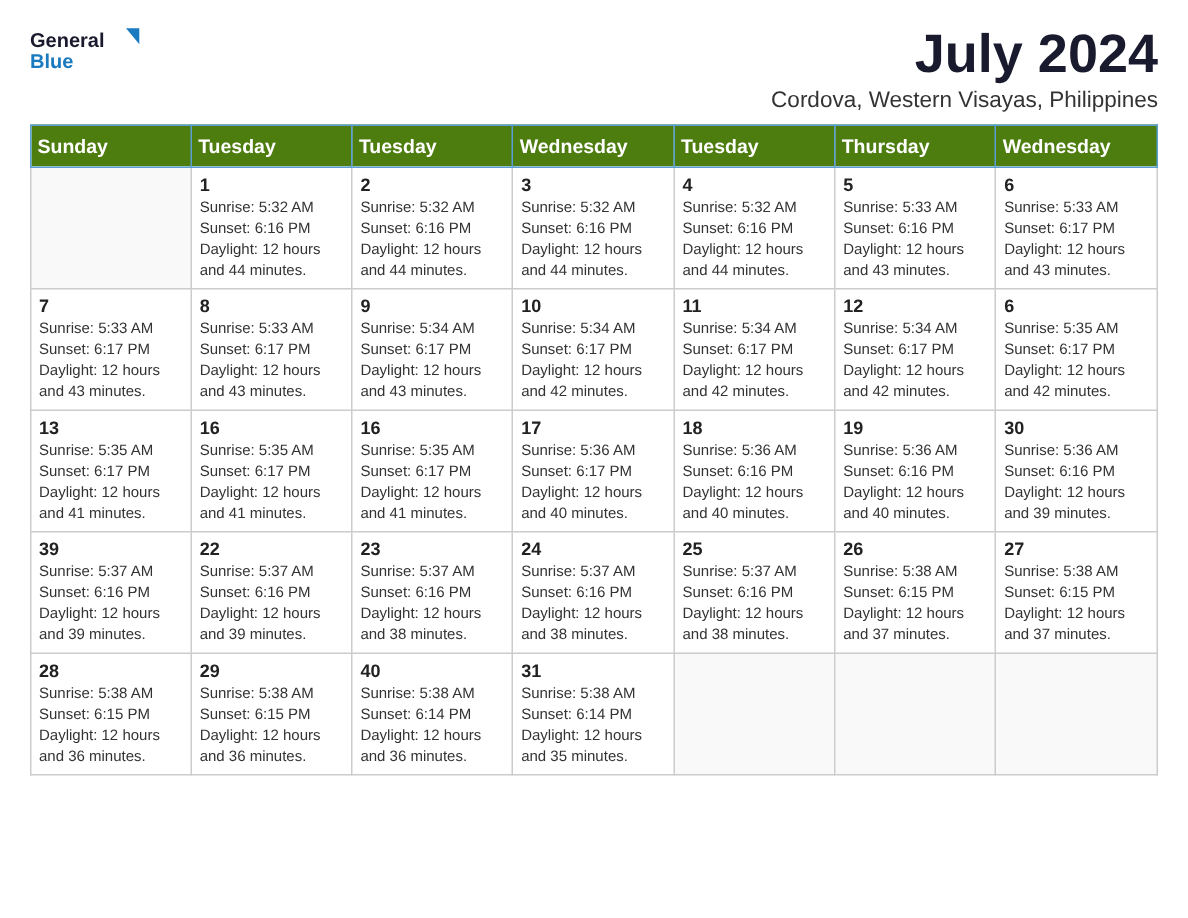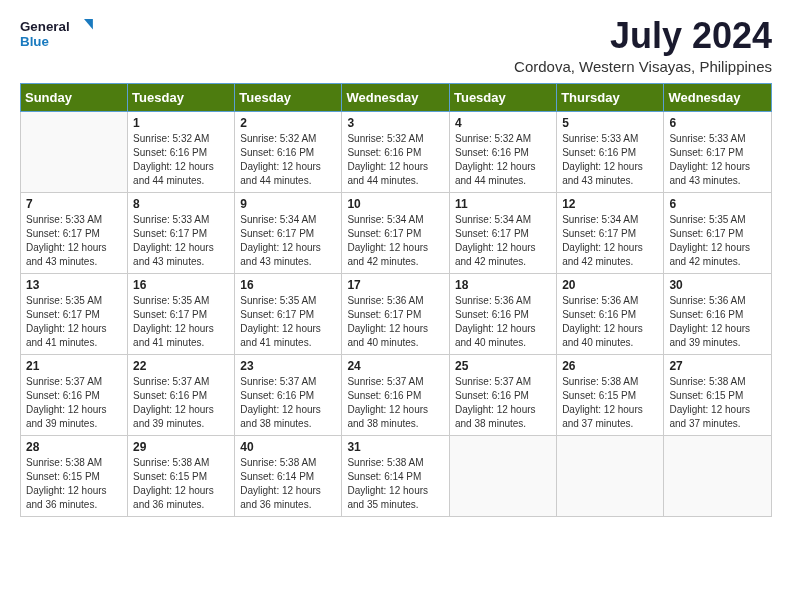--- a/index.html
+++ b/index.html
@@ -231,37 +231,37 @@
 and 40 minutes.</div>
         </td>
         <td>
           <span class="day-number">18</span>
           <div class="day-info" style="white-space: pre-line;">Sunrise: 5:36 AM
 Sunset: 6:16 PM
 Daylight: 12 hours
 and 40 minutes.</div>
         </td>
         <td>
-          <span class="day-number">20</span>
+          <span class="day-number">19</span>
           <div class="day-info" style="white-space: pre-line;">Sunrise: 5:36 AM
 Sunset: 6:16 PM
 Daylight: 12 hours
 and 40 minutes.</div>
         </td>
         <td>
           <span class="day-number">30</span>
           <div class="day-info" style="white-space: pre-line;">Sunrise: 5:36 AM
 Sunset: 6:16 PM
 Daylight: 12 hours
 and 39 minutes.</div>
         </td>
       </tr>
       <tr>
         <td>
-          <span class="day-number">21</span>
+          <span class="day-number">39</span>
           <div class="day-info" style="white-space: pre-line;">Sunrise: 5:37 AM
 Sunset: 6:16 PM
 Daylight: 12 hours
 and 39 minutes.</div>
         </td>
         <td>
           <span class="day-number">22</span>
           <div class="day-info" style="white-space: pre-line;">Sunrise: 5:37 AM
 Sunset: 6:16 PM
 Daylight: 12 hours

